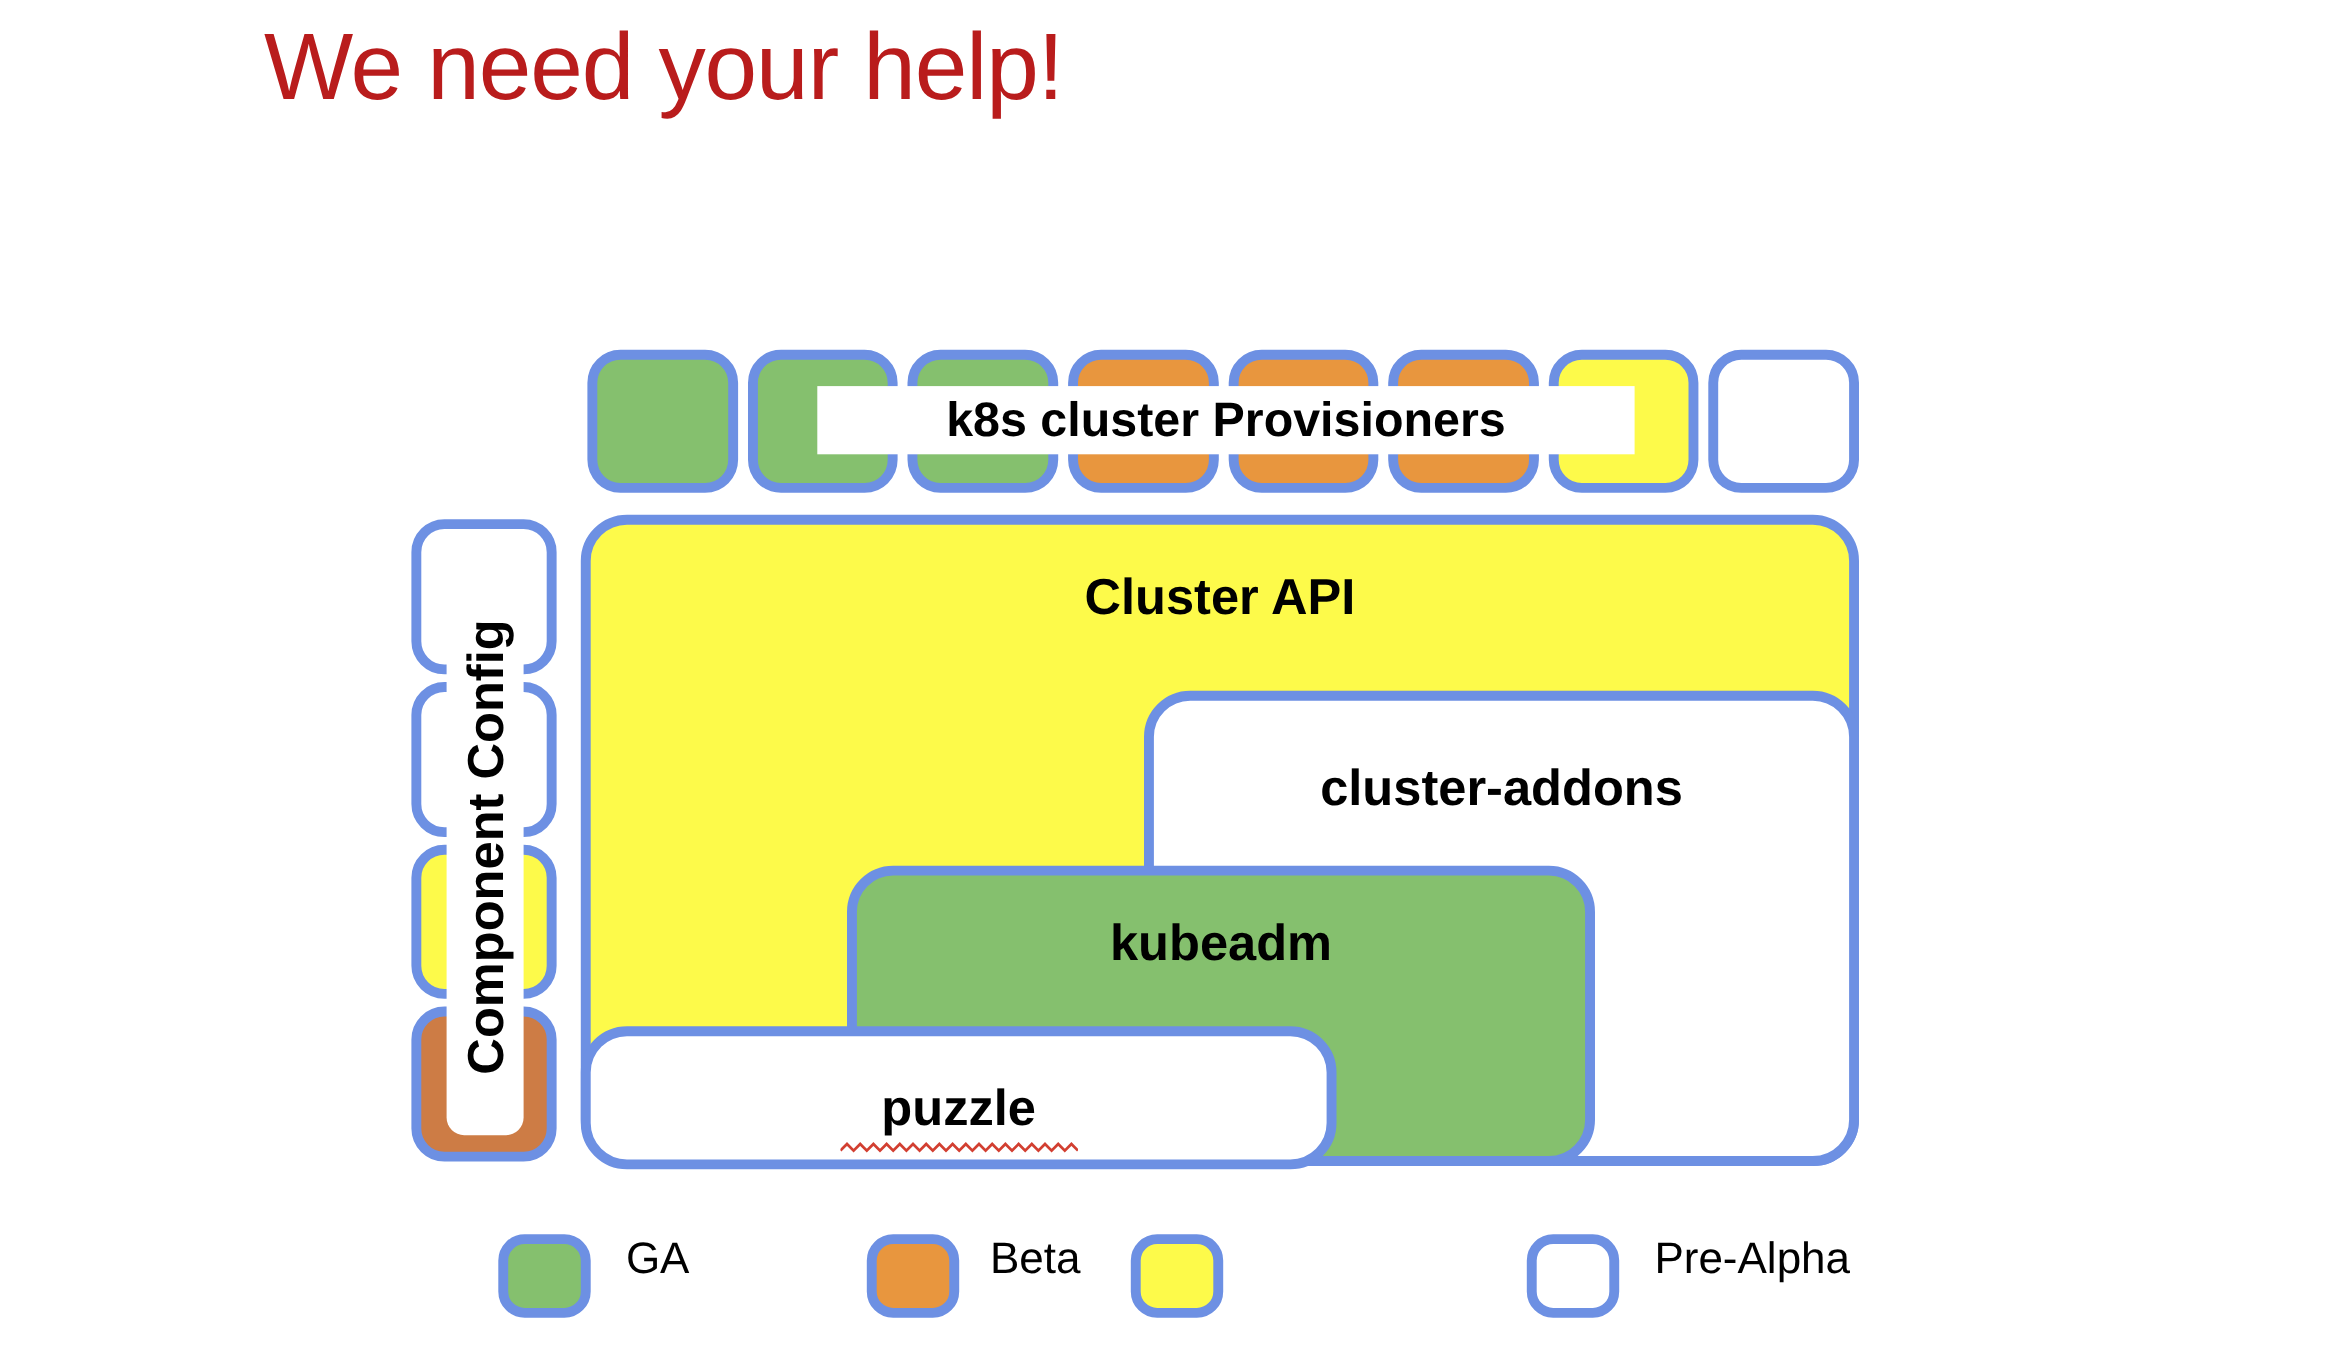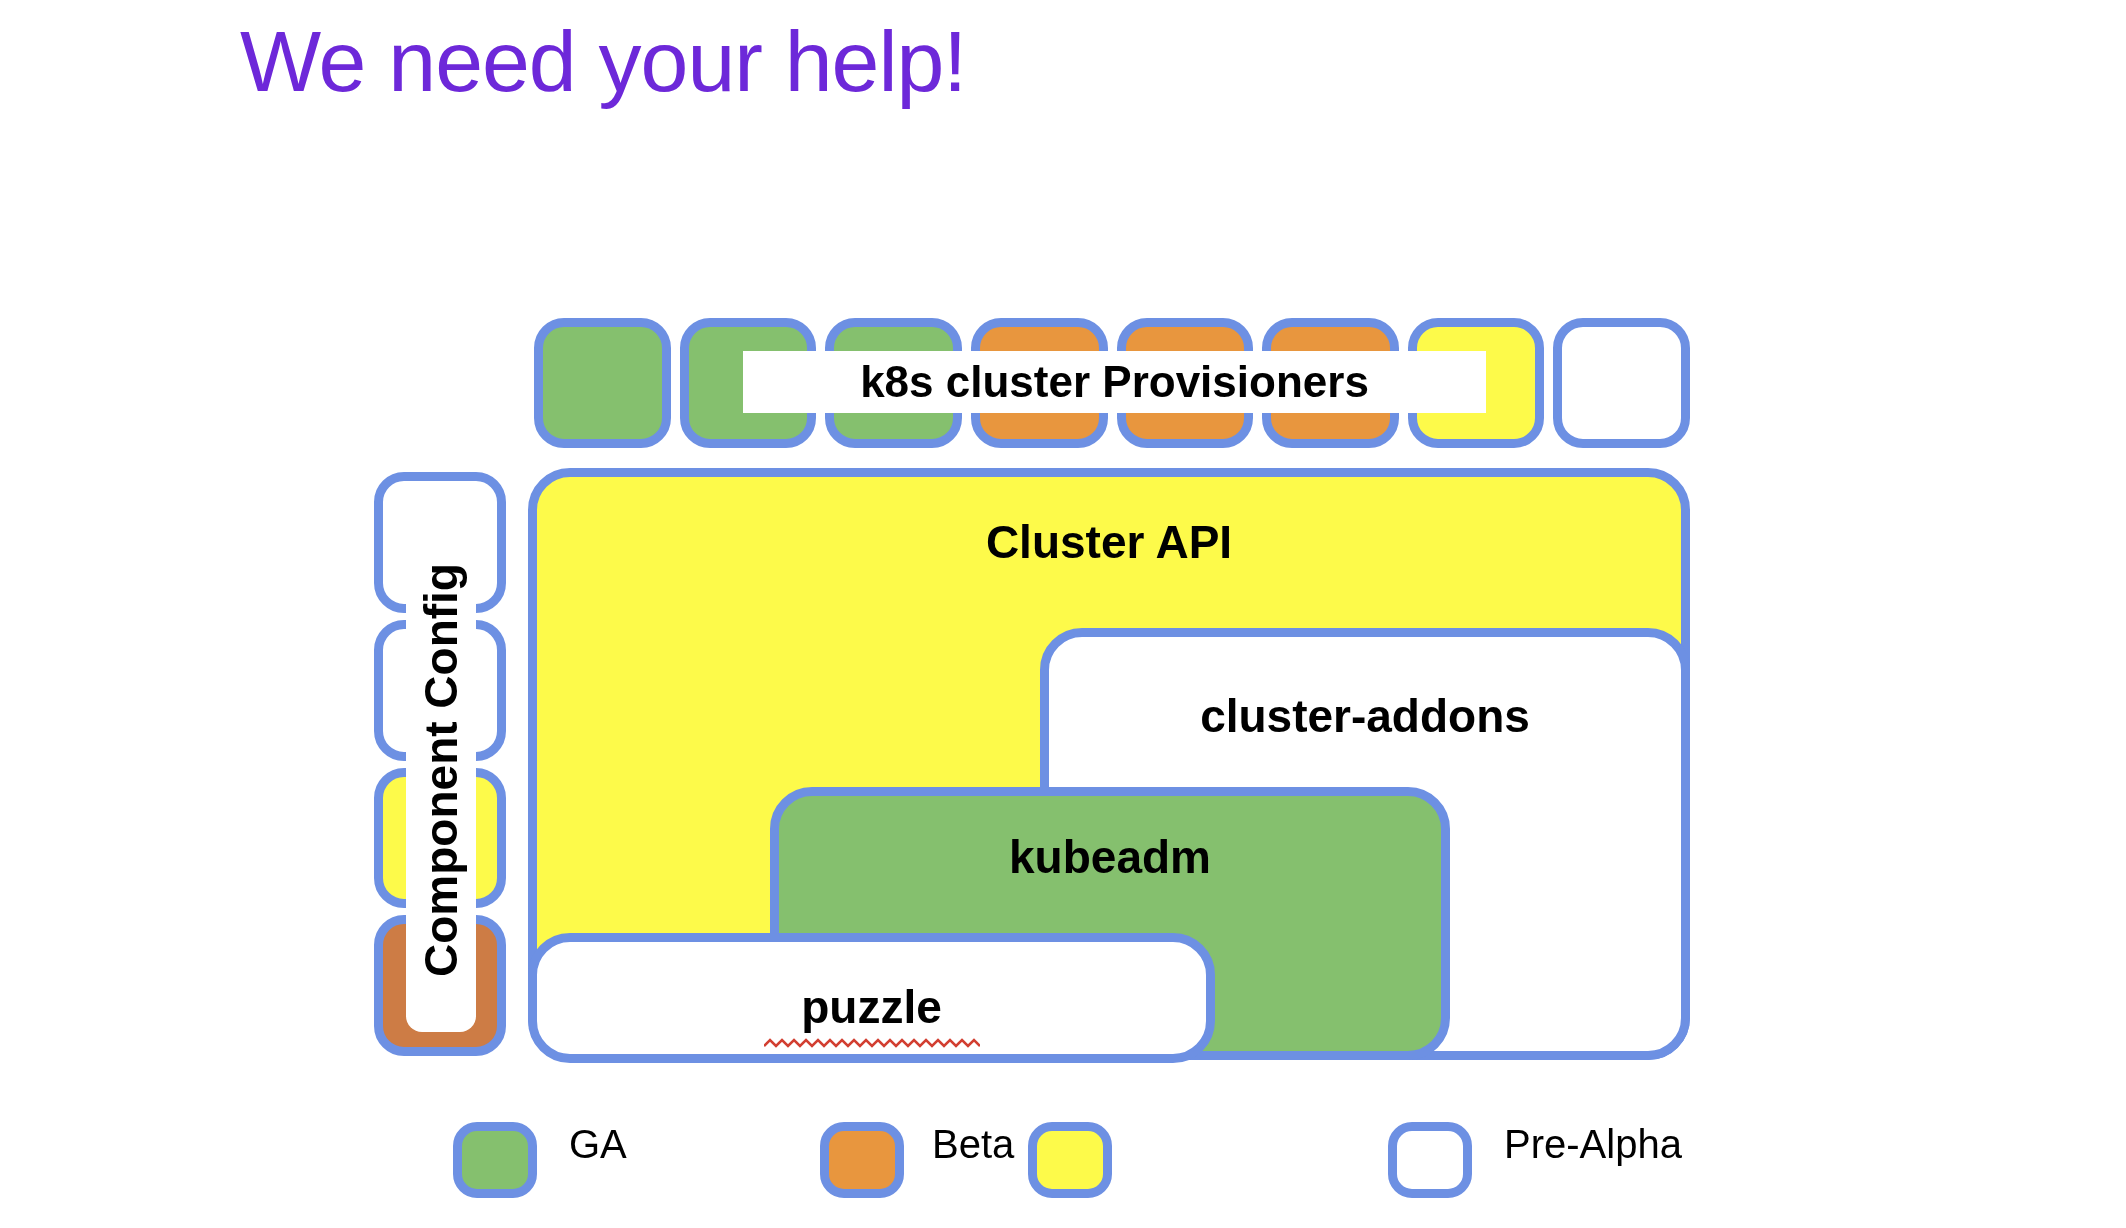--- a/index.html
+++ b/index.html
@@ -13,21 +13,21 @@
     background: #ffffff;
     overflow: hidden;
   }
 
   .page-title {
     position: absolute;
     left: 240px; top: 12px;
     font-size: 86px;
     font-weight: 400;
     letter-spacing: -1px;
-    color: #6d28d9;
+    color: #b91c1c;
     white-space: nowrap;
   }
   .page-subtitle {
     position: absolute;
     left: 240px; top: 168px;
     font-size: 47px;
     font-weight: 400;
     color: #111;
     white-space: nowrap;
   }
@@ -128,21 +128,21 @@
   }
   .legend-swatch {
     width: 84px; height: 76px;
     border: 9px solid #6d90e3;
     border-radius: 24px;
     flex: 0 0 auto;
   }
   .legend-label { font-size: 40px; font-weight: 400; white-space: nowrap; }
 
   .li-ga        { left: 413px;  }
-  .li-beta      { left: 780px; gap: 28px;  }
+  .li-beta      { left: 748px; gap: 28px;  }
   .li-alpha     { left: 988px; flex-direction: column; }
   .li-pre-alpha { left: 1348px; }
 </style>
 </head>
 <body>
 
 <div class="canvas">
 
   <div class="page-title">We need your help!</div>
 

